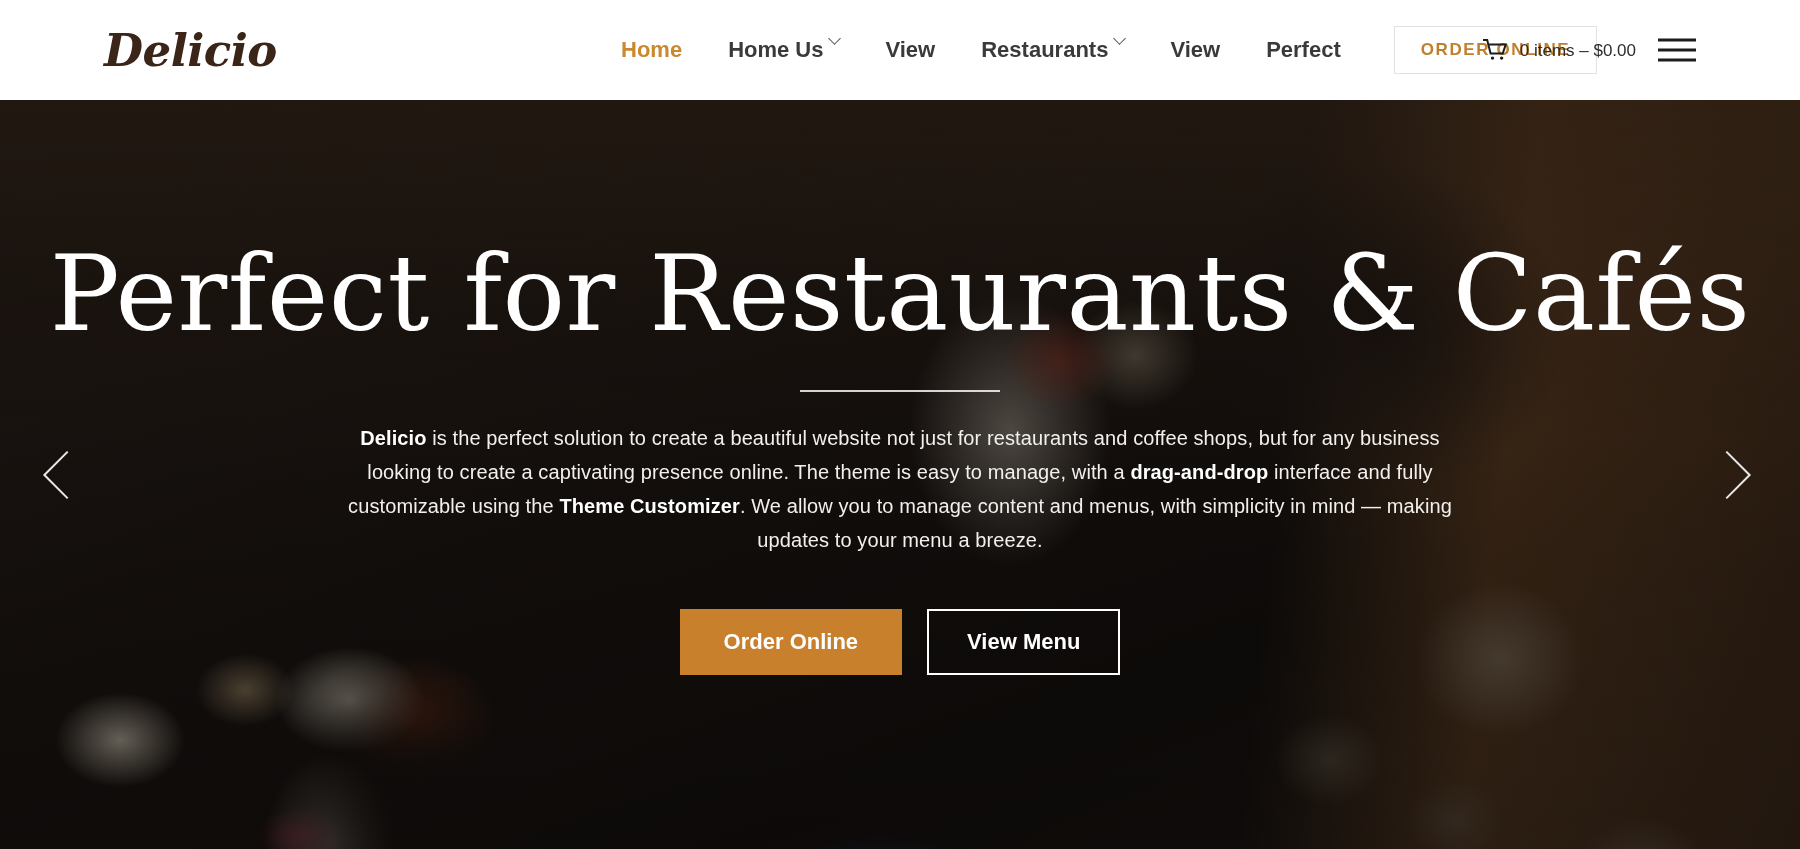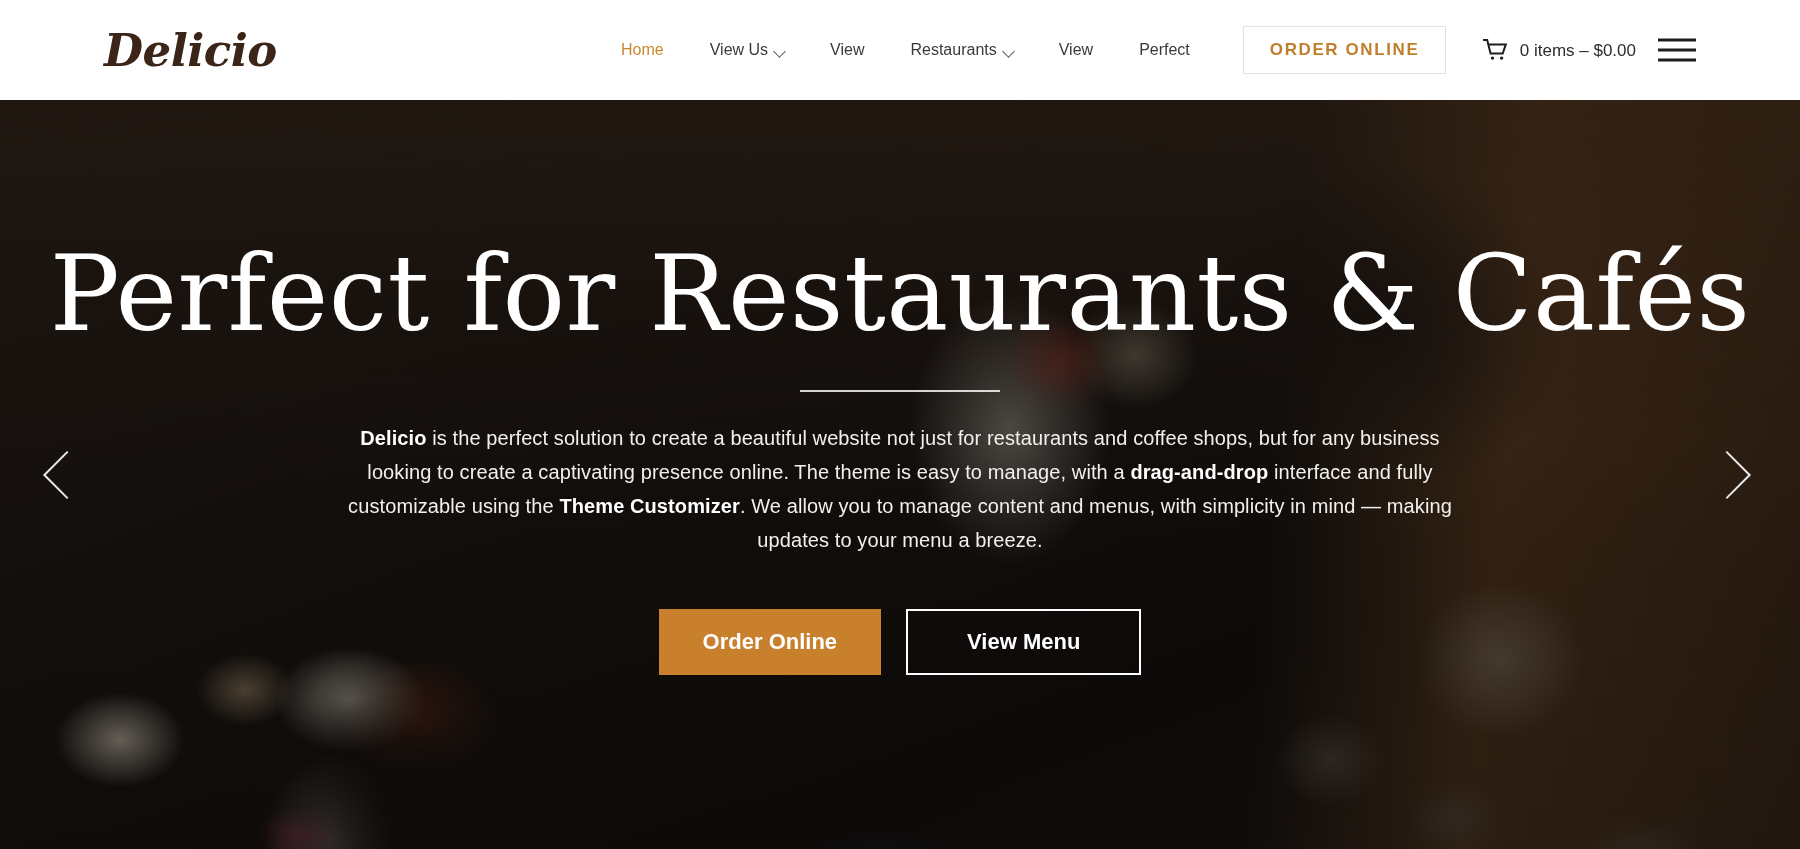--- a/index.html
+++ b/index.html
@@ -37,27 +37,28 @@
     left:598px;
     top:50%;
     transform:translateY(-50%);
     display:flex;
     align-items:center;
     gap:0;
   }
   .nav-item{
     position:relative;
     display:flex;
-    align-items:flex-end;
+    align-items:flex-start;
     gap:7px;
     padding:0 23px;
-    font-size:16px;
+    font-size:22px;
     color:#3a3a3a;
     white-space:nowrap;
     cursor:pointer;
+    font-weight:bold;
   }
   .nav-item.active{ color:#c8892f; }
   .chev{
     display:inline-block;
     width:9px; height:9px;
     border-right:1.6px solid #555;
     border-bottom:1.6px solid #555;
     transform:translateY(-3px) rotate(45deg);
   }
   .order-btn{
@@ -200,21 +201,21 @@
   }
   .btn-primary{
     background:#c9802d;
     color:#ffffff;
     border:none;
   }
   .btn-ghost{
     background:transparent;
     color:#ffffff;
     border:2px solid #ffffff;
-    padding:20px 59px;
+    padding:20px 38px;
   }
   .arrow{
     position:absolute;
     top:50%;
     transform:translateY(-50%);
     width:52px; height:52px;
     z-index:5;
     cursor:pointer;
   }
   .arrow.prev{ left:40px; }
@@ -234,21 +235,21 @@
 
 <header class="site-header">
 
   <div class="logo">Delicio</div>
 
   <nav class="nav">
     <div class="nav-item active">
       <span>Home</span>
     </div>
     <div class="nav-item">
-      <span>View Us</span>
+      <span>Home Us</span>
       <span class="chev"></span>
     </div>
     <div class="nav-item">
       <span>View</span>
     </div>
     <div class="nav-item">
       <span>Restaurants</span>
       <span class="chev"></span>
     </div>
     <div class="nav-item">

